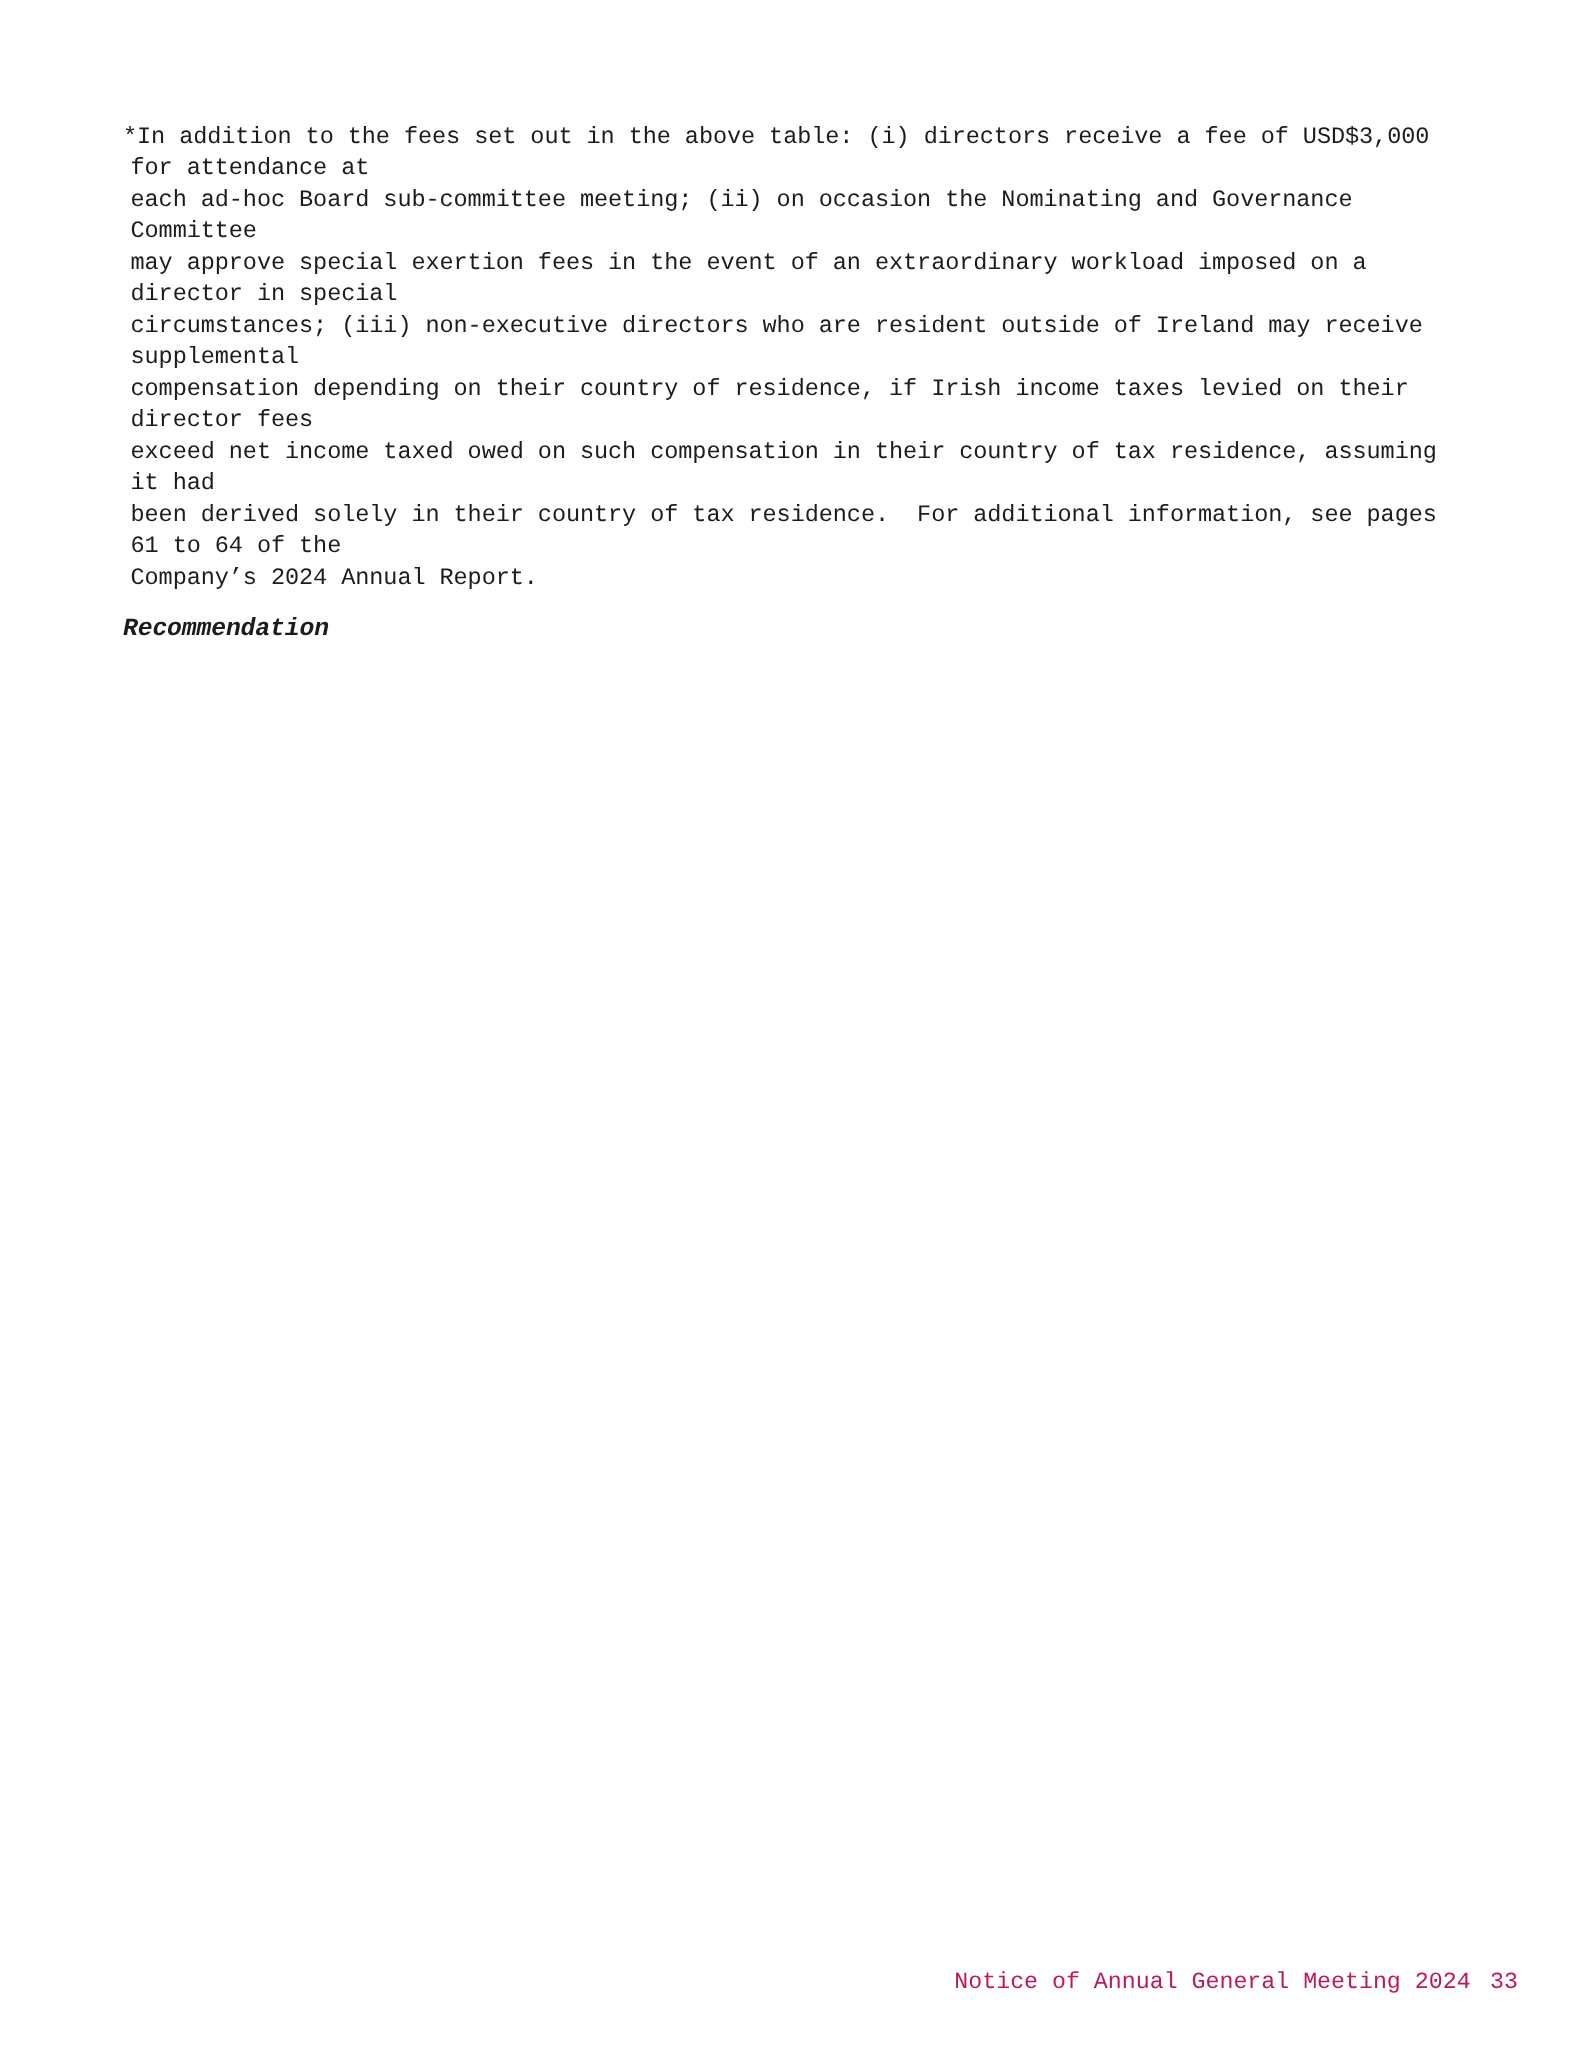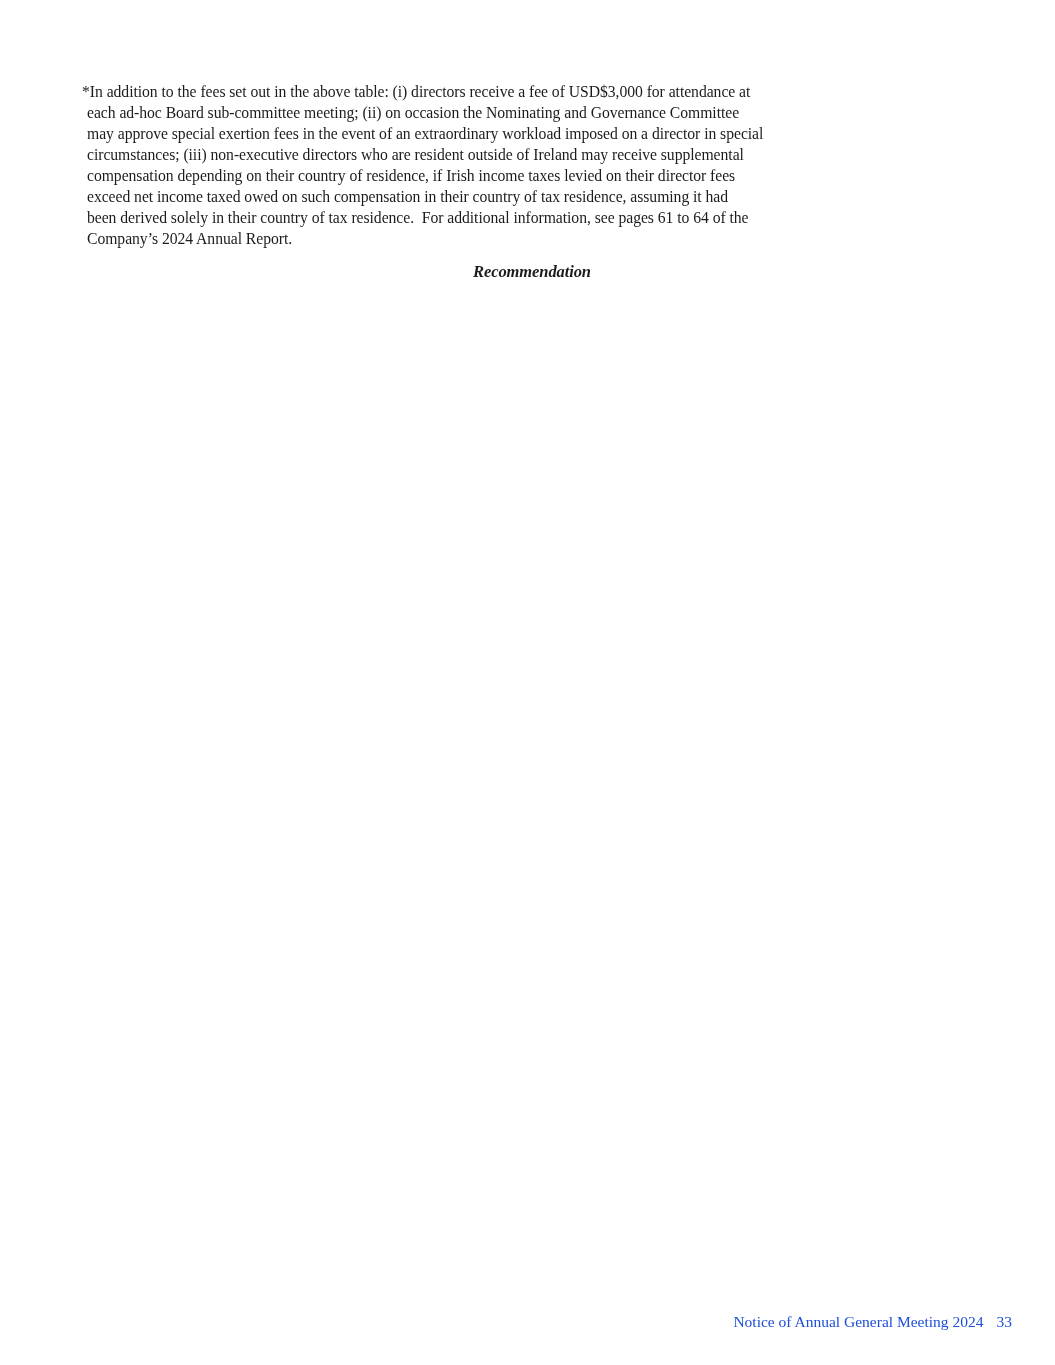--- a/index.html
+++ b/index.html
@@ -5,21 +5,21 @@
   html, body {
     margin: 0;
     padding: 0;
     background: #ffffff;
   }
   .page {
     position: relative;
     width: 1055px;
     height: 1365px;
     background: #ffffff;
-    font-family: Liberation Serif, serif;
+    font-family: Liberation Mono, monospace;
     color: #1c1c1c;
     overflow: hidden;
   }
   .content {
     position: absolute;
     left: 82px;
     top: 81px;
     width: 900px;
   }
   .footnote {
@@ -31,36 +31,35 @@
     white-space: pre-line;
     letter-spacing: -0.05px;
   }
   .recommendation-heading {
     margin: 13px 0 0 0;
     font-size: 16.5px;
     line-height: 20px;
     font-weight: bold;
     font-style: italic;
     letter-spacing: -0.1px;
-    text-align: center;
   }
   .body-para {
     margin: 18px 0 0 0;
     font-size: 15.7px;
     line-height: 21px;
     white-space: pre-line;
     letter-spacing: -0.05px;
   }
   .footer {
     position: absolute;
     top: 1312px;
     right: 43px;
     font-size: 15.5px;
     line-height: 19px;
-    color: #1d4ed8;
+    color: #be185d;
     text-align: right;
     white-space: nowrap;
   }
   .footer .page-num {
     margin-left: 13px;
   }
 </style>
 </head>
 <body>
 

